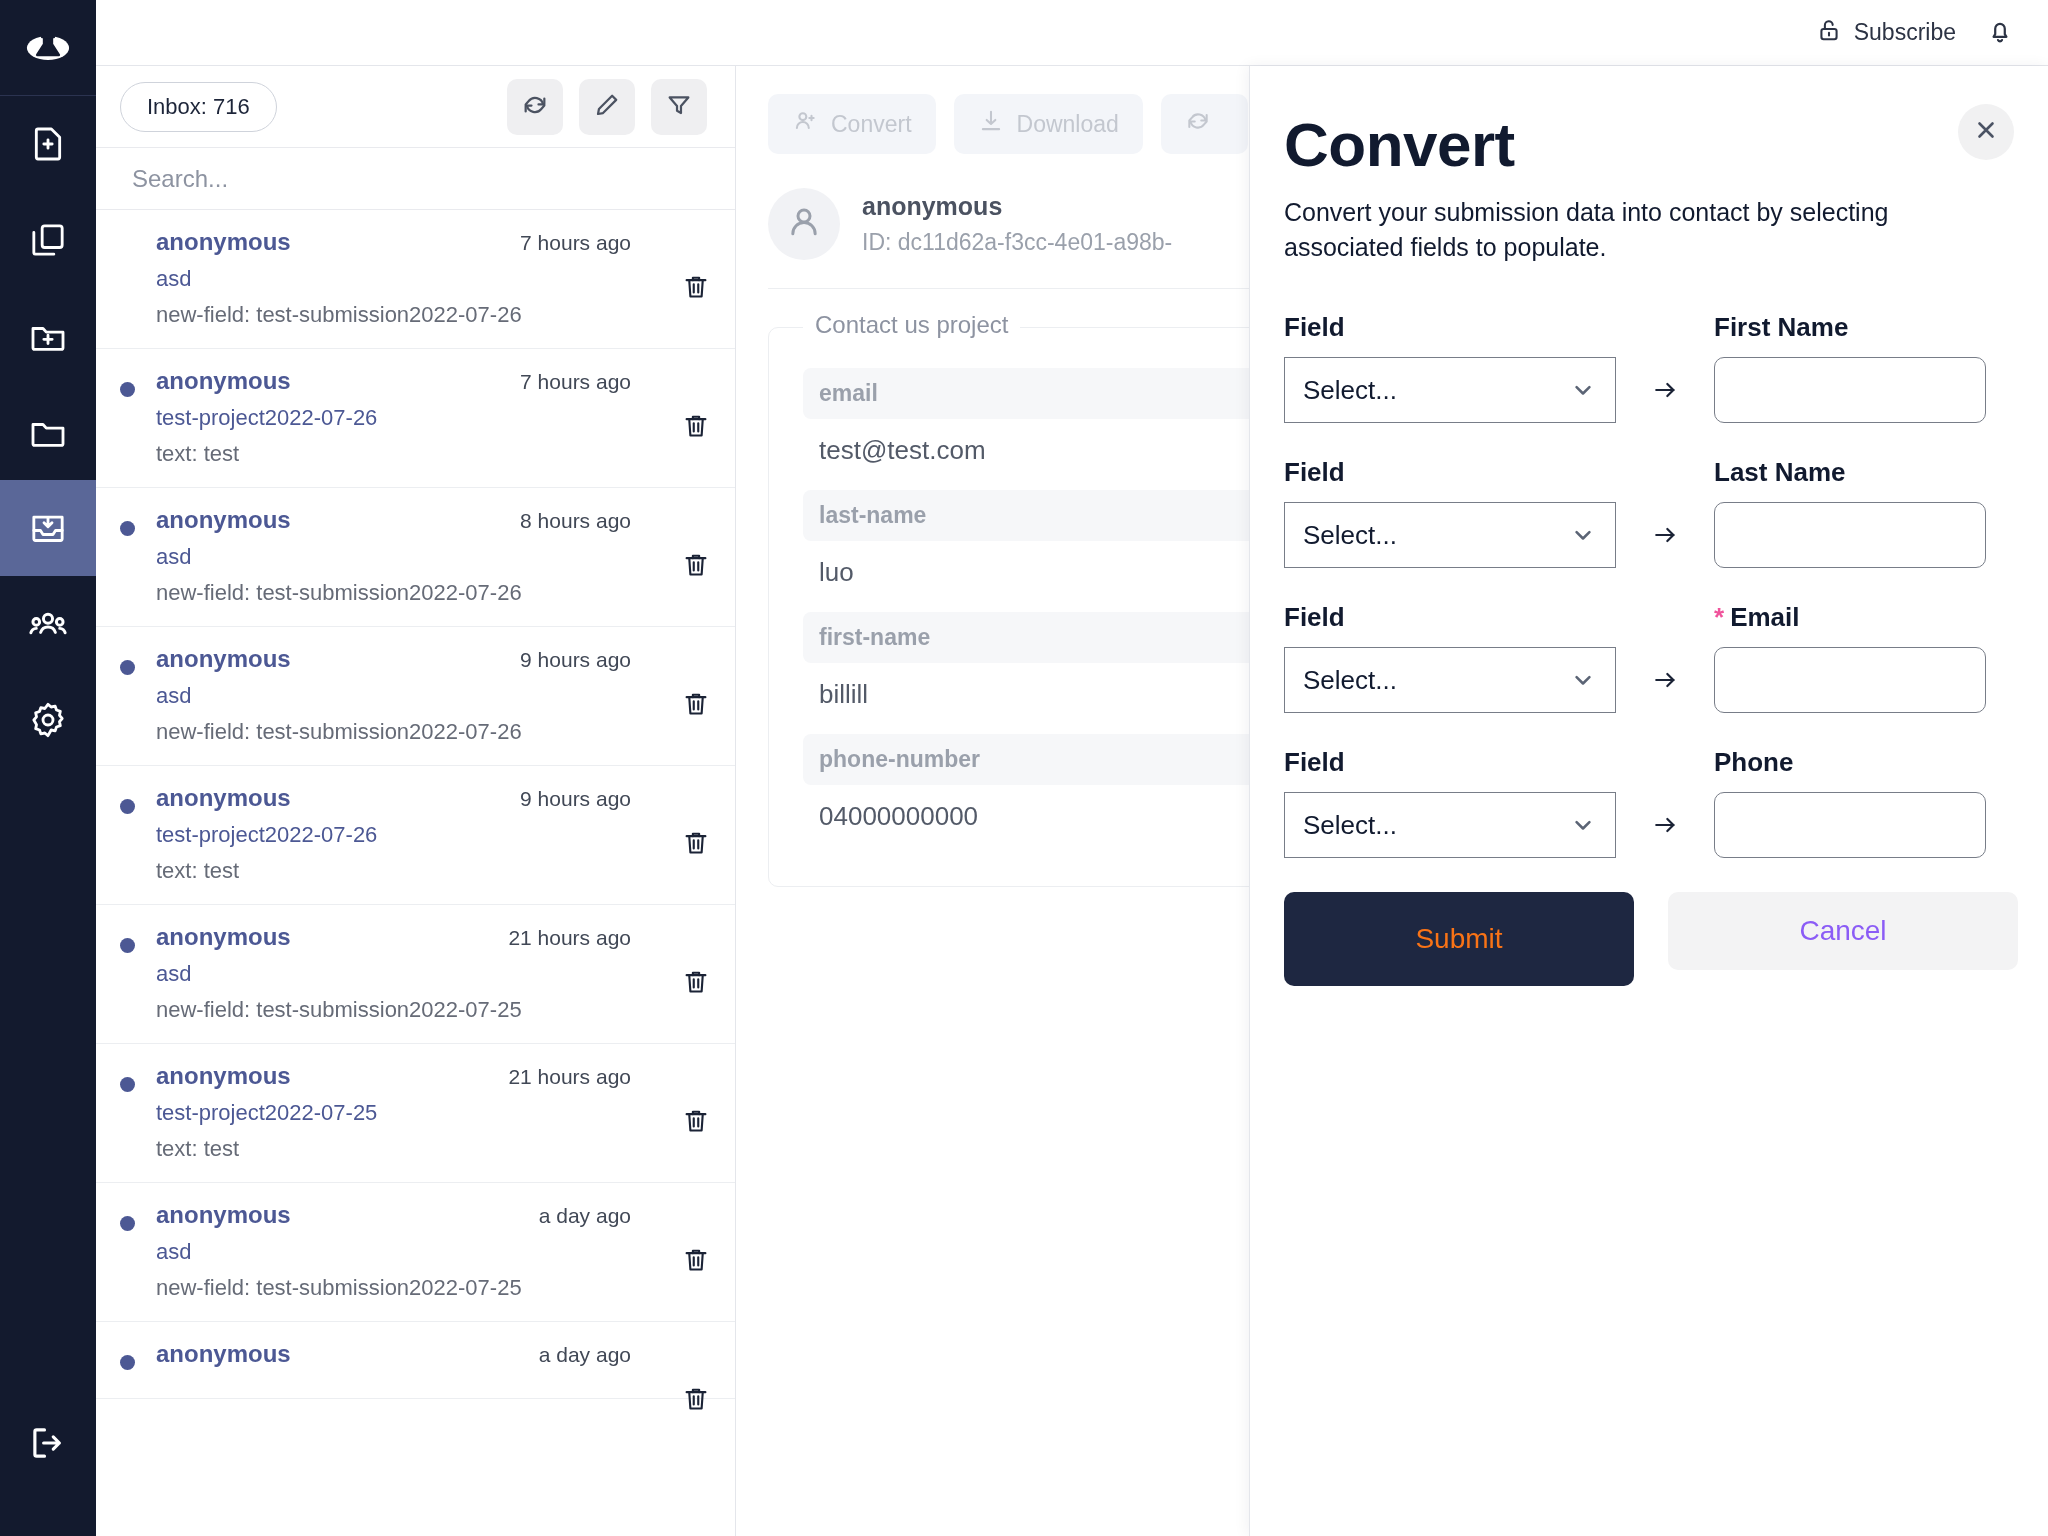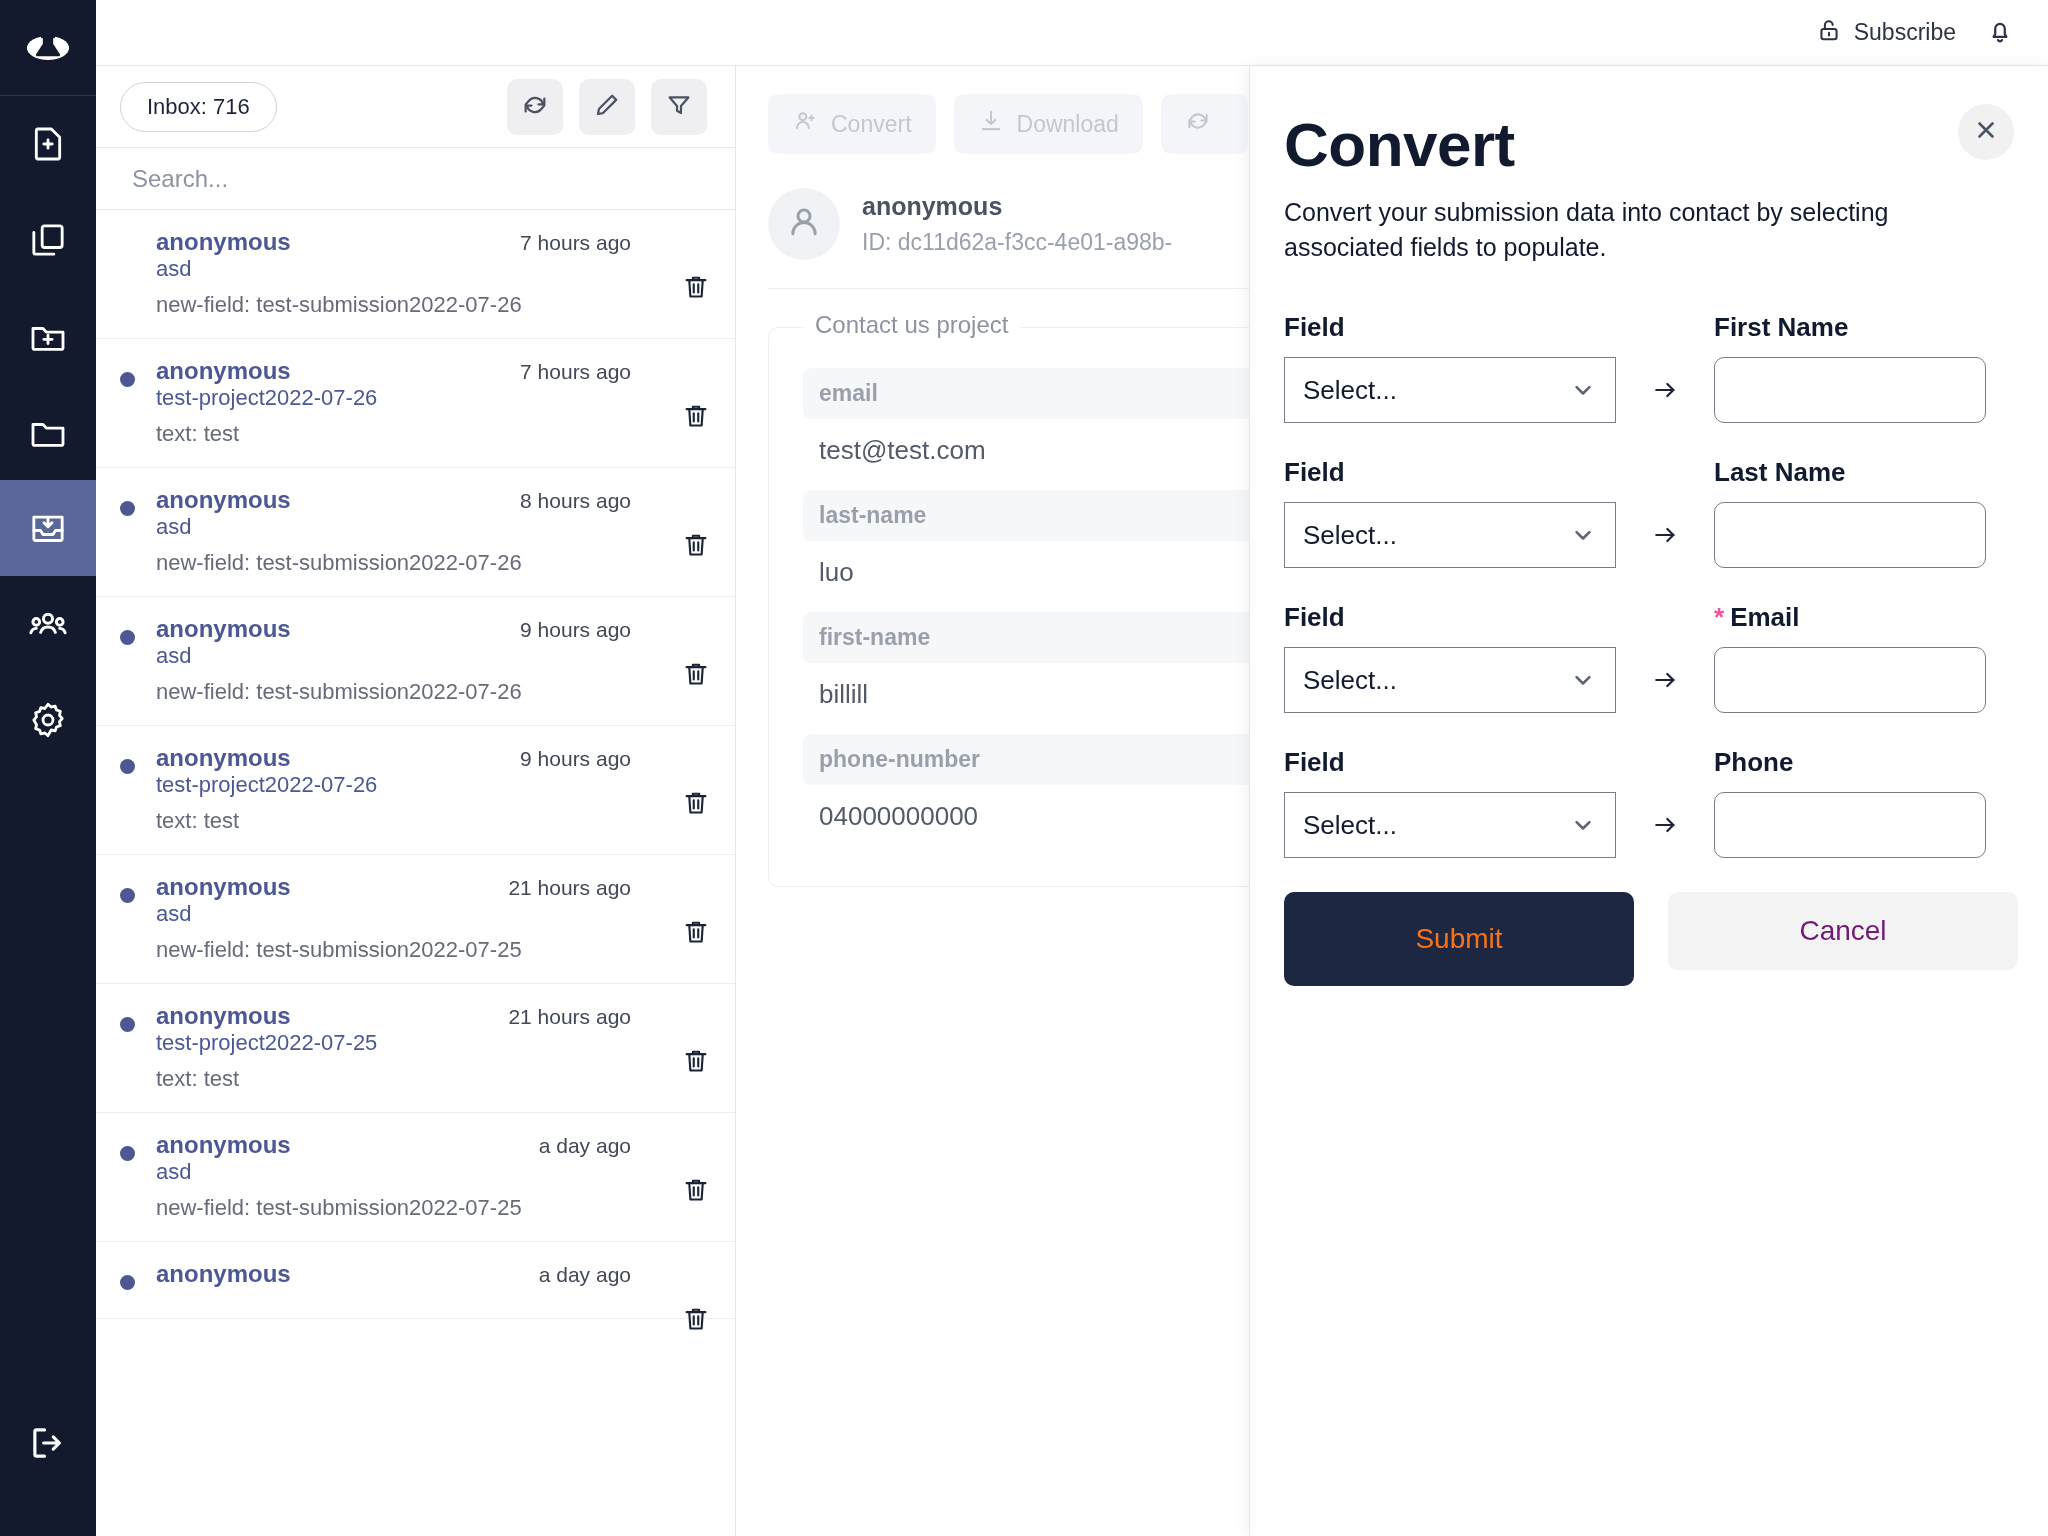--- a/index.html
+++ b/index.html
@@ -117,21 +117,21 @@
   .sub-item .dot {
     position: absolute; left: 24px; top: 33px;
     width: 15px; height: 15px; border-radius: 50%;
     background: #4c5894;
   }
   .sub-row1 { display: flex; align-items: baseline; padding-left: 36px; }
   .sub-name {
     font-size: 24px; font-weight: 700; color: #4c5894;
   }
   .sub-time { margin-left: auto; font-size: 21px; color: #414856; padding-right: 80px; }
-  .sub-row2 { padding-left: 36px; font-size: 22px; color: #4c5894; }
+  .sub-row2 { padding-left: 36px; margin-top: 10px; font-size: 22px; color: #4c5894; }
   .sub-row3 { padding-left: 36px; margin-top: 10px; font-size: 22px; color: #666b77; }
   .trash-btn {
     position: absolute; right: 24px; top: 62px;
     cursor: pointer; display: flex;
   }
 
   
   .detail-panel {
     flex: 1; min-width: 0; background: #fff;
     padding: 28px 0 0 32px; overflow: hidden;
@@ -227,21 +227,21 @@
     background: #fff;
   }
   .modal-actions { display: flex; gap: 34px; margin-top: 24px; }
   .btn-submit {
     background: #1e2741; color: #f97316; border: none;
     border-radius: 10px; padding: 0 40px; height: 94px;
     min-width: 350px; font-size: 28px; font-weight: 400;
     font-family: "Liberation Sans", sans-serif; cursor: pointer;
   }
   .btn-cancel {
-    background: #f3f3f4; color: #701a75; border: none;
+    background: #f3f3f4; color: #8b5cf6; border: none;
     border-radius: 10px; padding: 0 40px; height: 78px;
     min-width: 350px; font-size: 28px;
     font-family: "Liberation Sans", sans-serif; cursor: pointer;
   }
 </style>
 </head>
 <body>
 
 <div class="app">
 

